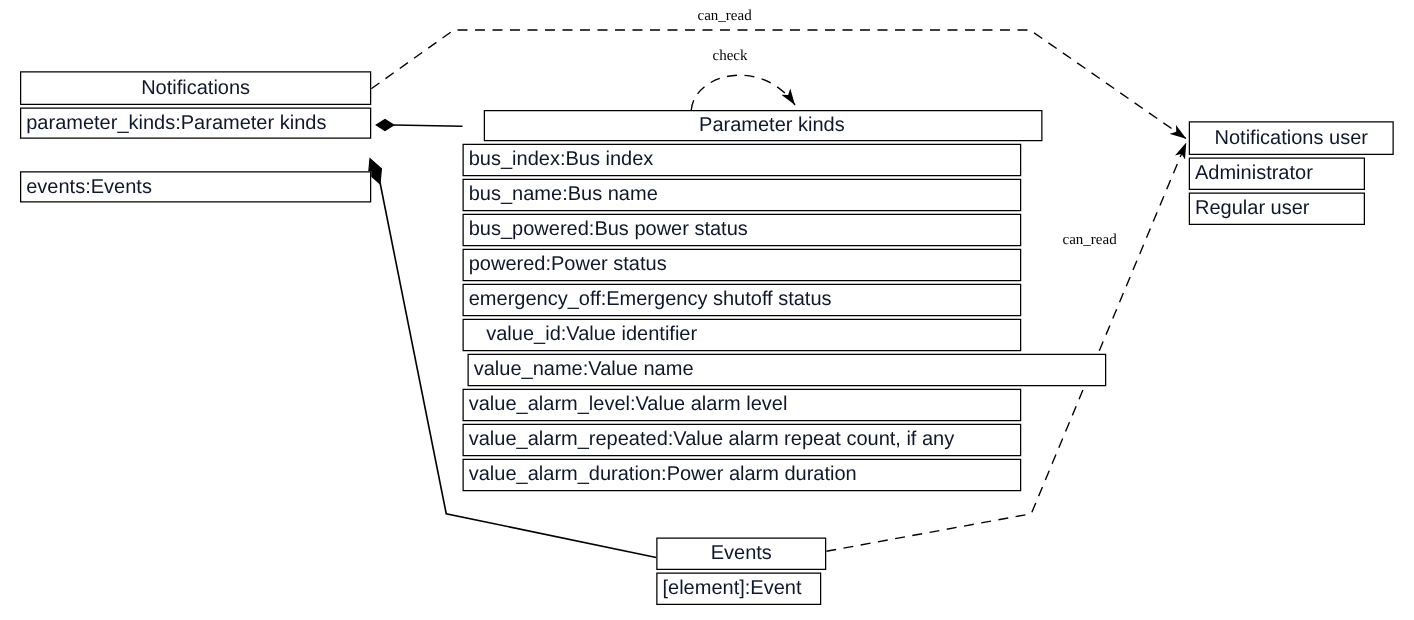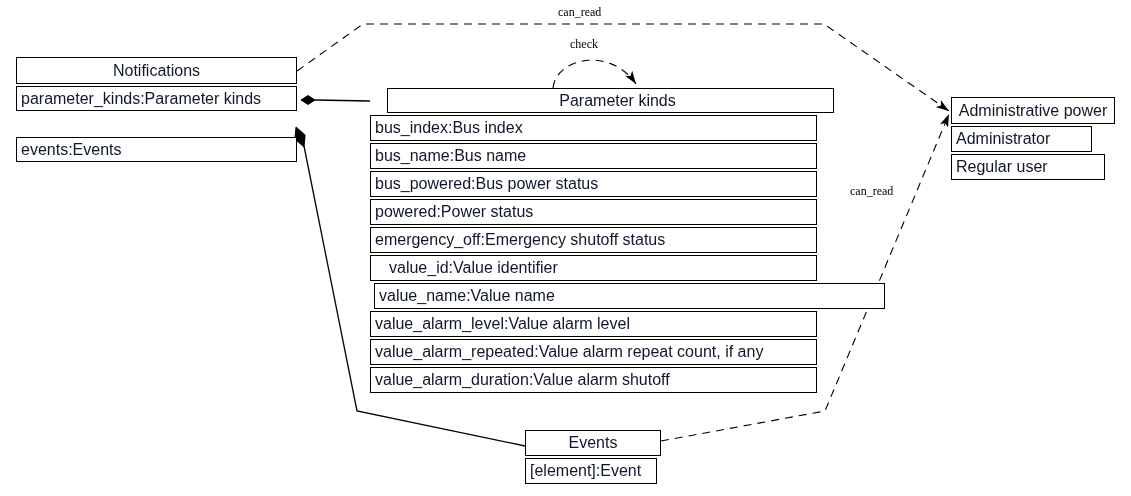--- a/index.html
+++ b/index.html
@@ -76,22 +76,22 @@
   <div class="node title" style="left:387px; top:88px; width:447px; height:25px;padding-left:14px;">Parameter kinds</div>
   <div class="node row" style="left:370px; top:115px; width:447px; height:26px;">bus_index:Bus index</div>
   <div class="node row" style="left:370px; top:143px; width:447px; height:26px;">bus_name:Bus name</div>
   <div class="node row" style="left:370px; top:171px; width:447px; height:26px;">bus_powered:Bus power status</div>
   <div class="node row" style="left:370px; top:199px; width:447px; height:26px;">powered:Power status</div>
   <div class="node row" style="left:370px; top:227px; width:447px; height:26px;">emergency_off:Emergency shutoff status</div>
   <div class="node row" style="left:370px; top:255px; width:447px; height:26px;padding-left:18px;">value_id:Value identifier</div>
   <div class="node row" style="left:374px; top:283px; width:511px; height:26px;">value_name:Value name</div>
   <div class="node row" style="left:370px; top:311px; width:447px; height:26px;">value_alarm_level:Value alarm level</div>
   <div class="node row" style="left:370px; top:339px; width:447px; height:26px;">value_alarm_repeated:Value alarm repeat count, if any</div>
-  <div class="node row" style="left:370px; top:367px; width:447px; height:26px;">value_alarm_duration:Value alarm shutoff</div>
+  <div class="node row" style="left:370px; top:367px; width:447px; height:26px;">value_alarm_duration:Power alarm duration</div>
 
-  <div class="node title" style="left:951px; top:97px; width:164px; height:27px;">Administrative power</div>
+  <div class="node title" style="left:951px; top:97px; width:164px; height:27px;">Notifications user</div>
   <div class="node row" style="left:951px; top:126px; width:141px; height:26px;">Administrator</div>
-  <div class="node row" style="left:951px; top:154px; width:154px; height:26px;">Regular user</div>
+  <div class="node row" style="left:951px; top:154px; width:141px; height:26px;">Regular user</div>
 
   <div class="node title" style="left:525px; top:430px; width:136px; height:26px;">Events</div>
   <div class="node row" style="left:525px; top:458px; width:132px; height:26px;">[element]:Event</div>
 
 </div>
 
 </body></html>

